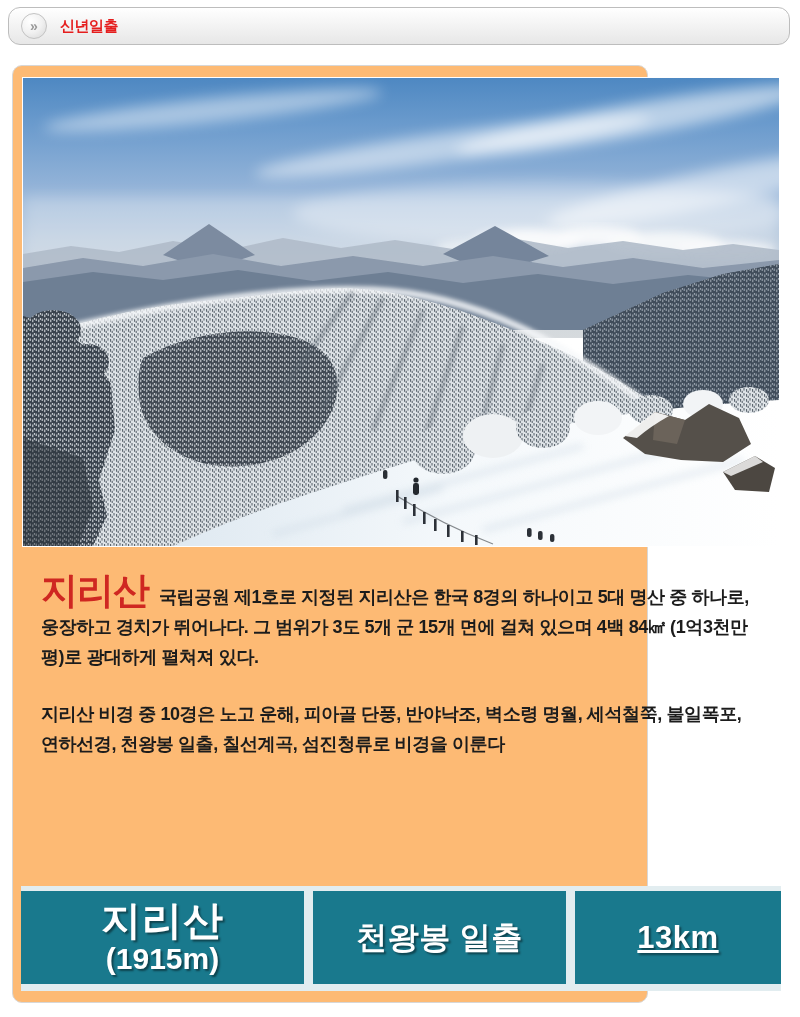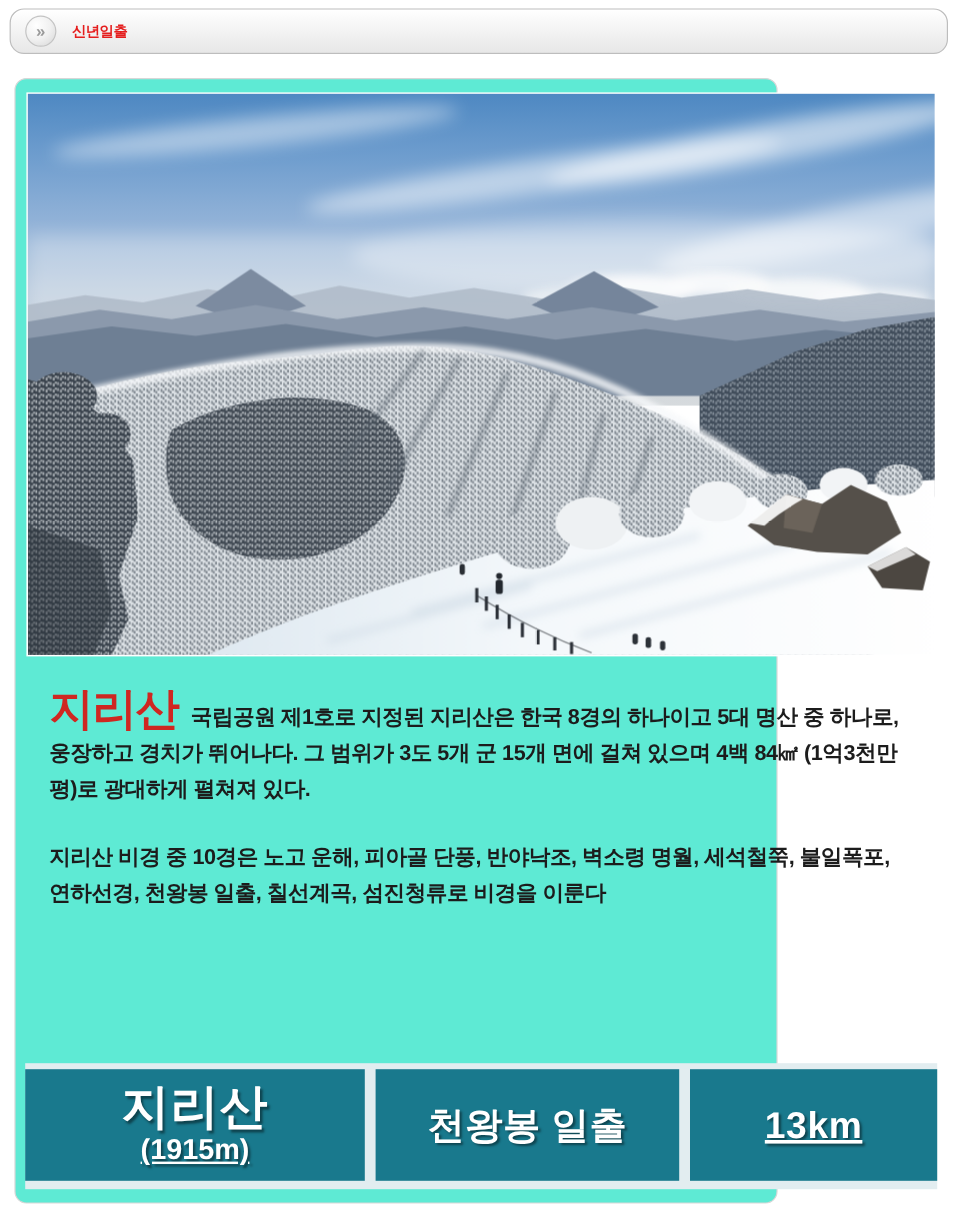--- a/index.html
+++ b/index.html
@@ -21,27 +21,27 @@
     display:flex; align-items:center; padding:0 12px;
   }
   .header-icon{
     width:26px; height:26px; border-radius:50%;
     background:radial-gradient(circle at 35% 30%,#ffffff 0%,#f1f1f1 50%,#d6d6d6 100%);
     border:1px solid #c3c3c3;
     color:#9a9a9a; font-size:14px; font-weight:bold;
     display:flex; align-items:center; justify-content:center;
     margin-right:13px; flex:none;
   }
-  .header-category{ color:#e51e1e; font-weight:bold; font-size:12px; letter-spacing:-0.5px; margin-right:11px; }
+  .header-category{ color:#e51e1e; font-weight:bold; font-size:15px; letter-spacing:-0.5px; margin-right:11px; }
   .header-title{ color:#111111; font-weight:bold; font-size:19px; letter-spacing:-0.5px; }
 
   
   .panel{
     position:absolute; left:12px; top:65px; width:636px; height:938px;
-    background:#5eead4; border:1px solid #d7d7d7; border-radius:10px;
+    background:#fdba74; border:1px solid #d7d7d7; border-radius:10px;
   }
   .photo-frame{
     position:absolute; left:9px; top:11px; width:758px; height:470px;
     background:#ffffff; padding:1px;
   }
   .photo-frame svg{ display:block; }
 
   
   .article{
     position:absolute; left:28px; top:506px; width:722px;
@@ -60,21 +60,21 @@
     background:#e2edf0; display:flex; gap:9px; padding:5px 0 7px 0;
   }
   .card{
     background:#19798d; color:#ffffff;
     display:flex; flex-direction:column; align-items:center; justify-content:center;
     text-shadow:2px 2px 2px rgba(0,0,0,0.45);
     flex:none;
   }
   .card-1{ width:283px; } .card-2{ width:253px; } .card-3{ width:206px;text-decoration:underline; }
   .card-title-lg{ font-size:40px; font-weight:bold; line-height:1.08; letter-spacing:1px; }
-  .card-sub{ font-size:24px; font-weight:bold; line-height:1.15;text-decoration:underline; }
+  .card-sub{ font-size:30px; font-weight:bold; line-height:1.15; }
   .card-title{ font-size:31px; font-weight:bold; letter-spacing:0.5px; }
 </style>
 </head>
 <body>
 
 <div class="header-bar">
   <span class="header-icon">»</span>
   <span class="header-category">신년일출</span>
 </div>
 

